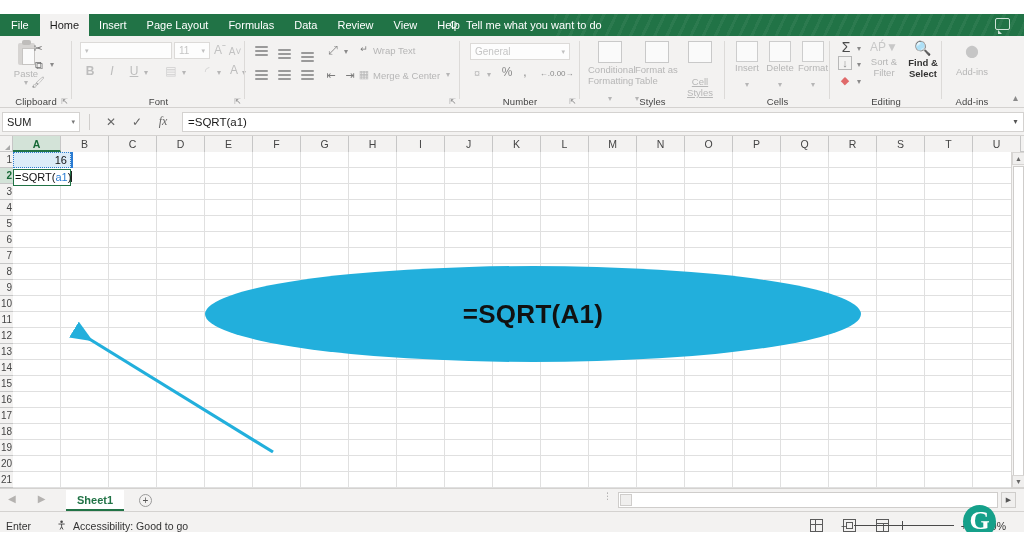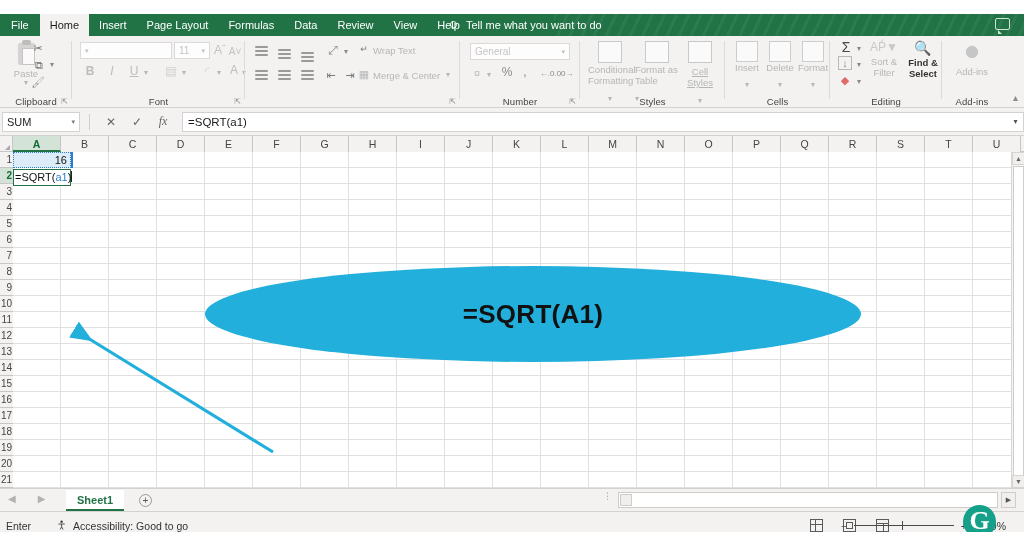--- a/index.html
+++ b/index.html
@@ -398,21 +398,21 @@
         <div class="lbl dim" style="line-height:1.15; margin-top:2px;">Conditional Formatting</div>
         <span class="chev dim">▾</span>
       </div>
       <div style="position:absolute; left:55px; top:5px; width:44px; ">
         <div style="margin:0 auto; width:24px; height:22px; border:1px solid #c9c9c9; background:#fafafa;"></div>
         <div class="lbl dim" style="line-height:1.15; margin-top:2px;">Format as Table</div>
         <span class="chev dim">▾</span>
       </div>
       <div style="position:absolute; left:100px; top:5px; width:40px; text-align:center;">
         <div style="margin:0 auto; width:24px; height:22px; border:1px solid #c9c9c9; background:#fafafa;"></div>
-        <div class="lbl dim" style="line-height:1.15; margin-top:4px;text-decoration:underline;">Cell Styles</div>
+        <div class="lbl dim" style="line-height:1.15; margin-top:14px;text-decoration:underline;">Cell Styles</div>
         <span class="chev dim">▾</span>
       </div>
       <div class="group-label">Styles</div>
       <div class="group-sep" style="right:0;"></div>
     </div>
 
     <div class="group" style="left:725px; width:105px;">
       <div style="position:absolute; left:6px; top:5px; width:32px; text-align:center;">
         <div style="margin:0 auto; width:22px; height:21px; border:1px solid #cdcdcd; background:#fafafa;"></div>
         <div class="lbl dim">Insert</div>

